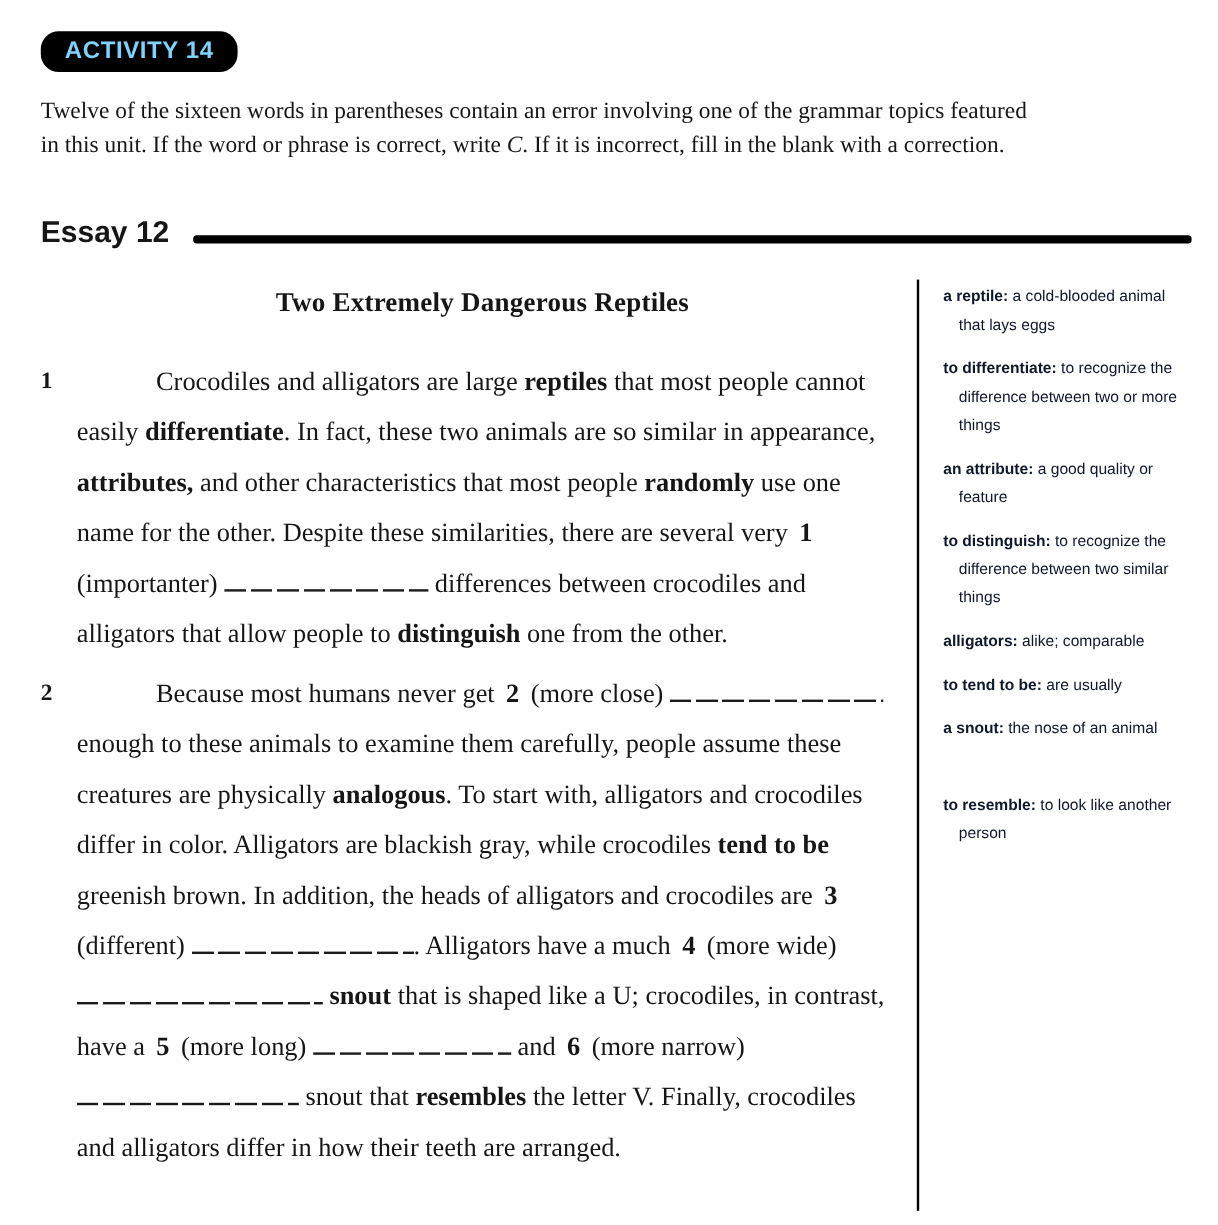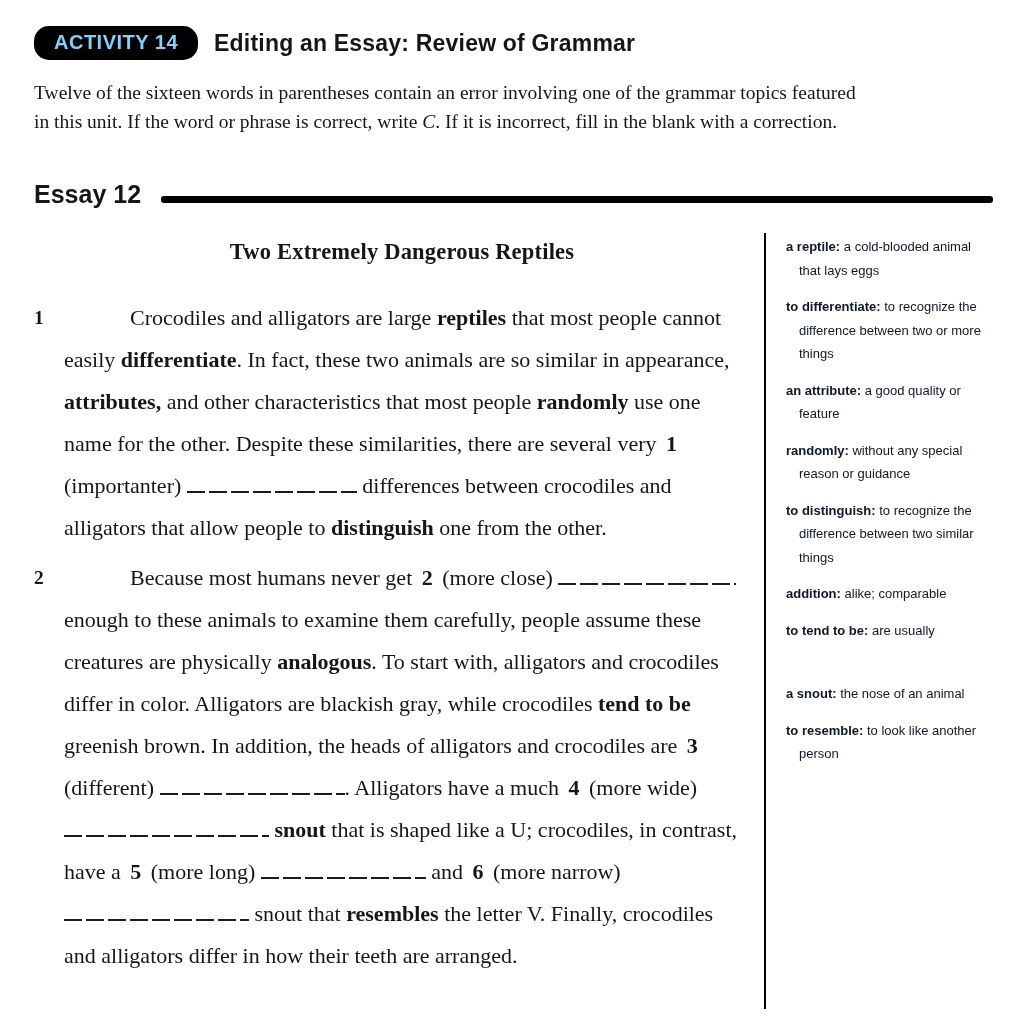--- a/index.html
+++ b/index.html
@@ -116,21 +116,20 @@
   .gloss-item:nth-child(9) { margin-top: 10px; }
   .gloss-term { font-weight: bold; }
 </style>
 </head>
 <body>
 
 <div class="page">
 
   <div class="header-row">
     <span class="badge">ACTIVITY 14</span>
-    <span class="header-title">Editing an Essay: Review of Grammar</span>
   </div>
 
   <p class="instructions" id="instructions"><span class="">Twelve of the sixteen words in parentheses contain an error involving one of the grammar topics featured</span><br><span class="">in this unit. If the word or phrase is correct, write </span><span class="i">C</span><span class="">. If it is incorrect, fill in the blank with a correction.</span></p>
 
   <div class="essay-label-row">
     <span class="essay-label">Essay 12</span>
     <div class="essay-rule"></div>
   </div>
 
   <div class="content">
@@ -145,22 +144,21 @@
             <div class="para-num">2</div>
             <div class="para-body"><span class="">Because most humans never get </span><span class="item-num">2</span><span class=""> (more close) </span><span class="blank" style="width: 178px;"></span><span class=""> enough to these animals to examine them carefully, people assume these creatures are physically </span><span class="b">analogous</span><span class="">. To start with, alligators and crocodiles differ in color. Alligators are blackish gray, while crocodiles </span><span class="b">tend to be</span><span class=""> greenish brown. In addition, the heads of alligators and crocodiles are </span><span class="item-num">3</span><span class=""> (different) </span><span class="blank" style="width: 185px;"></span><span class="">. Alligators have a much </span><span class="item-num">4</span><span class=""> (more wide) </span><span class="blank" style="width: 205px;"></span><span class=""> </span><span class="b">snout</span><span class=""> that is shaped like a U; crocodiles, in contrast, have a </span><span class="item-num">5</span><span class=""> (more long) </span><span class="blank" style="width: 165px;"></span><span class=""> and </span><span class="item-num">6</span><span class=""> (more narrow) </span><span class="blank" style="width: 185px;"></span><span class=""> snout that </span><span class="b">resembles</span><span class=""> the letter V. Finally, crocodiles and alligators differ in how their teeth are arranged.</span></div>
           </div>
         </div>
     </div>
     <div class="divider"></div>
     <div class="glossary" id="glossary">
         <div class="gloss-item"><span class="gloss-term">a reptile:</span> <span>a cold-blooded animal that lays eggs</span></div>
         <div class="gloss-item"><span class="gloss-term">to differentiate:</span> <span>to recognize the difference between two or more things</span></div>
         <div class="gloss-item"><span class="gloss-term">an attribute:</span> <span>a good quality or feature</span></div>
-        <div class="gloss-item"><span class="gloss-term">randomly:</span> <span>without any special reason or guidance</span></div>
         <div class="gloss-item"><span class="gloss-term">to distinguish:</span> <span>to recognize the difference between two similar things</span></div>
-        <div class="gloss-item"><span class="gloss-term">addition:</span> <span>alike; comparable</span></div>
+        <div class="gloss-item"><span class="gloss-term">alligators:</span> <span>alike; comparable</span></div>
         <div class="gloss-item"><span class="gloss-term">to tend to be:</span> <span>are usually</span></div>
         <div class="gloss-item"><span class="gloss-term">a snout:</span> <span>the nose of an animal</span></div>
         <div class="gloss-item"><span class="gloss-term">to resemble:</span> <span>to look like another person</span></div>
       </div>
   </div>
 
 </div>
 
 </body></html>

